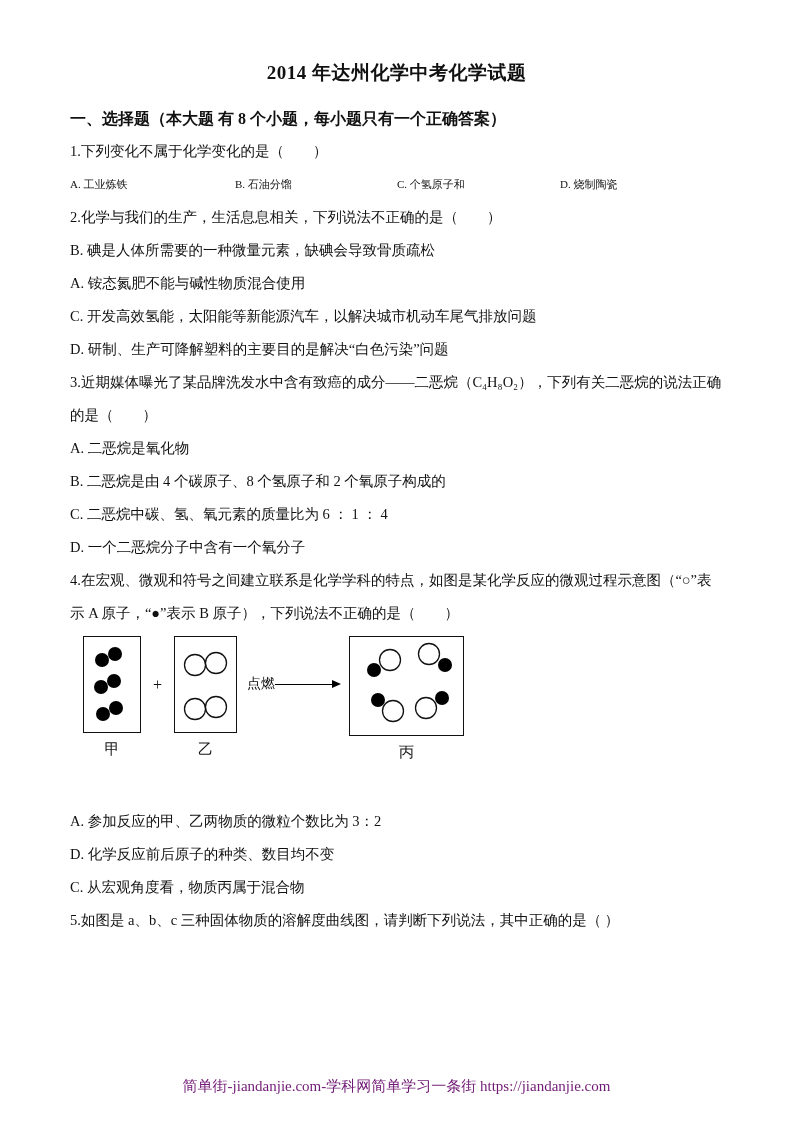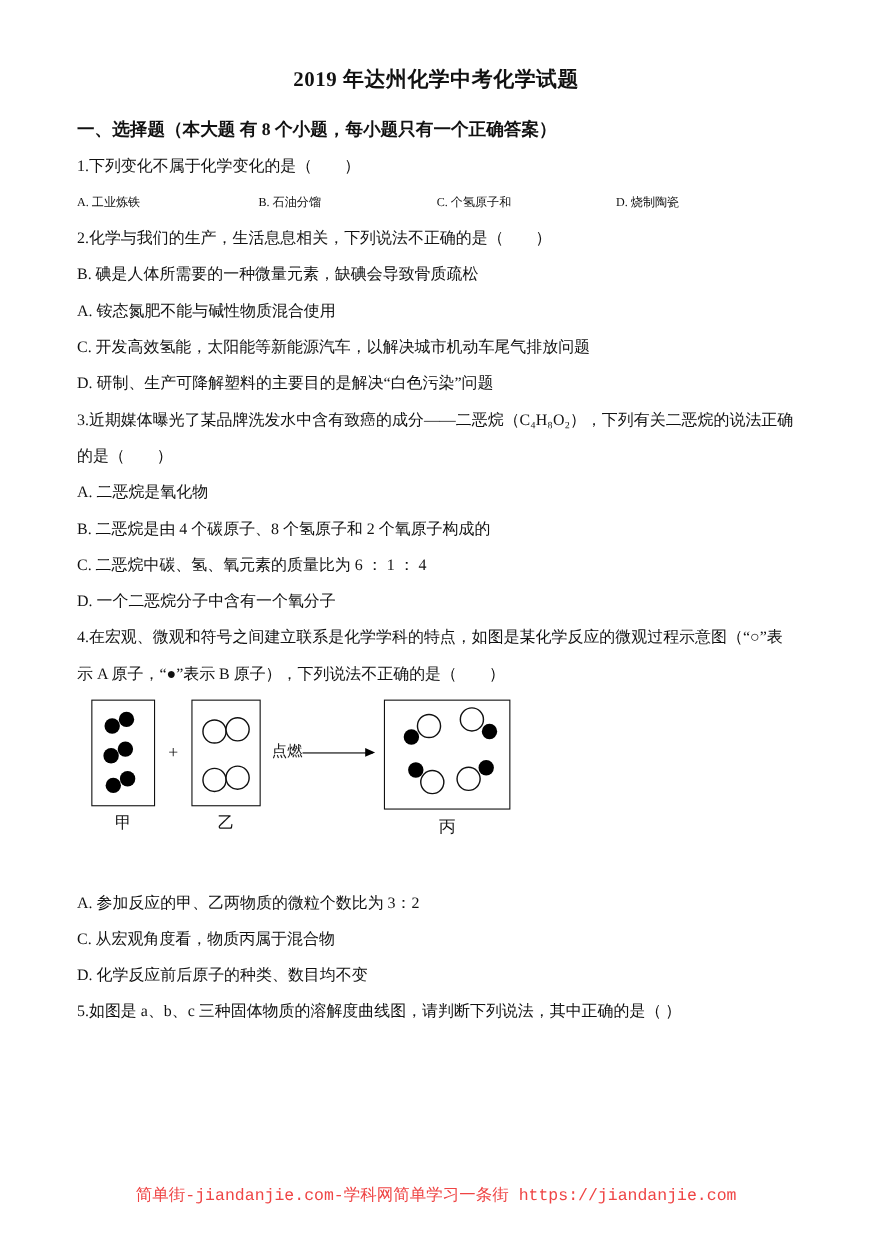--- a/index.html
+++ b/index.html
@@ -98,31 +98,31 @@
     border-left: 9px solid #000;
     border-top: 4.5px solid transparent;
     border-bottom: 4.5px solid transparent;
   }
   .footer {
     position: absolute;
     left: 0; right: 0;
     bottom: 26px;
     text-align: center;
     font-size: 15px;
-    color: #ef4444;
-    font-family: Liberation Mono, monospace;
+    color: #701a75;
+    font-family: Liberation Serif, serif;
   }
   svg { display: block; }
 </style>
 </head>
 <body>
 
 <div class="page">
 
-  <div class="title">2019 年达州化学中考化学试题</div>
+  <div class="title">2014 年达州化学中考化学试题</div>
 
   <div class="section-heading">一、选择题（本大题 有 8 个小题，每小题只有一个正确答案）</div>
 
   <div>
     <p class="line">1.下列变化不属于化学变化的是（　　）</p>
     <div class="options-inline">
       <span class="opt-a">A. 工业炼铁</span>
       <span class="opt-b">B. 石油分馏</span>
       <span class="opt-c">C. 个氢原子和</span>
       <span class="opt-d">D. 烧制陶瓷</span>
@@ -213,22 +213,22 @@
               <circle cx="92" cy="61" r="7" fill="#000"></circle>
             </g>
           </svg>
         </div>
         <div class="dlabel">丙</div>
       </div>
 
     </div>
 
     <p class="line">A. 参加反应的甲、乙两物质的微粒个数比为 3：2</p>
+    <p class="line">D. 化学反应前后原子的种类、数目均不变</p>
     <p class="line">C. 从宏观角度看，物质丙属于混合物</p>
-    <p class="line">D. 化学反应前后原子的种类、数目均不变</p>
   </div>
 
   <div>
     <p class="line">5.如图是 a、b、c 三种固体物质的溶解度曲线图，请判断下列说法，其中正确的是（  ）</p>
   </div>
 
   <div class="footer">简单街-jiandanjie.com-学科网简单学习一条街 https://jiandanjie.com</div>
 
 </div>
 

